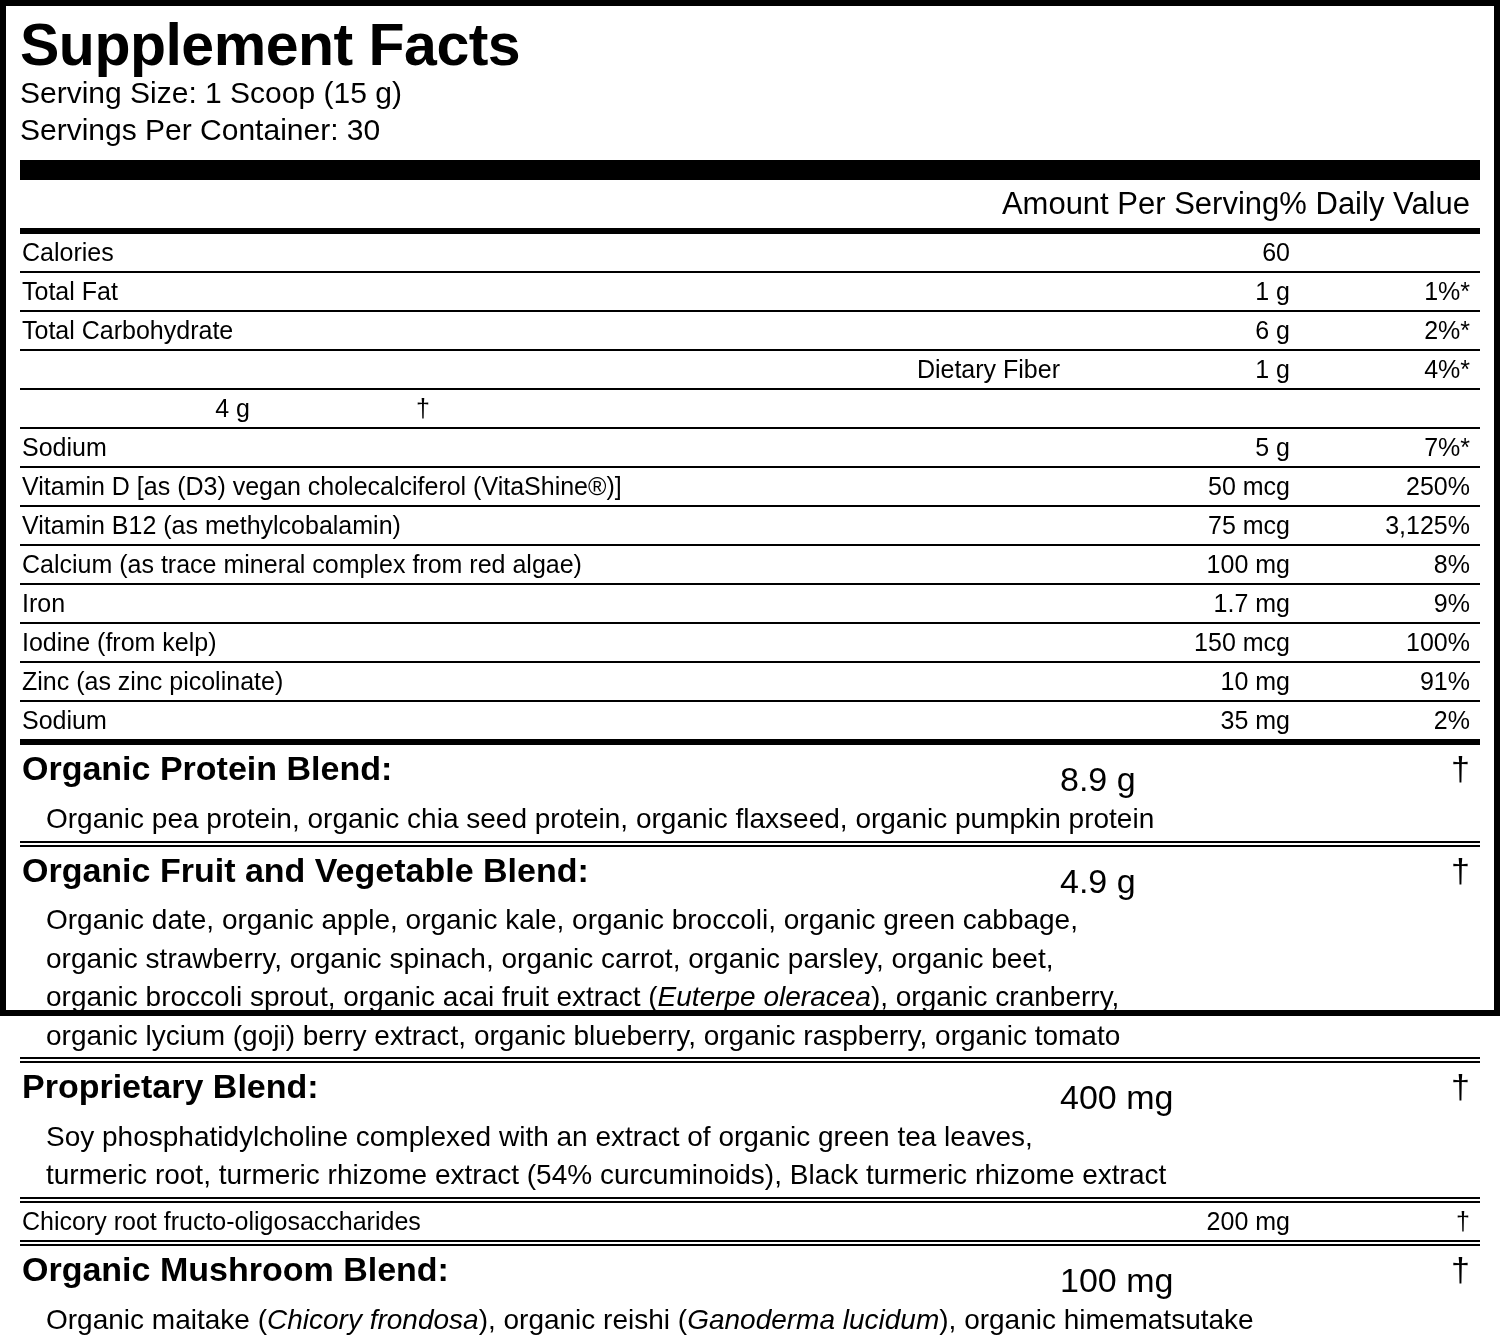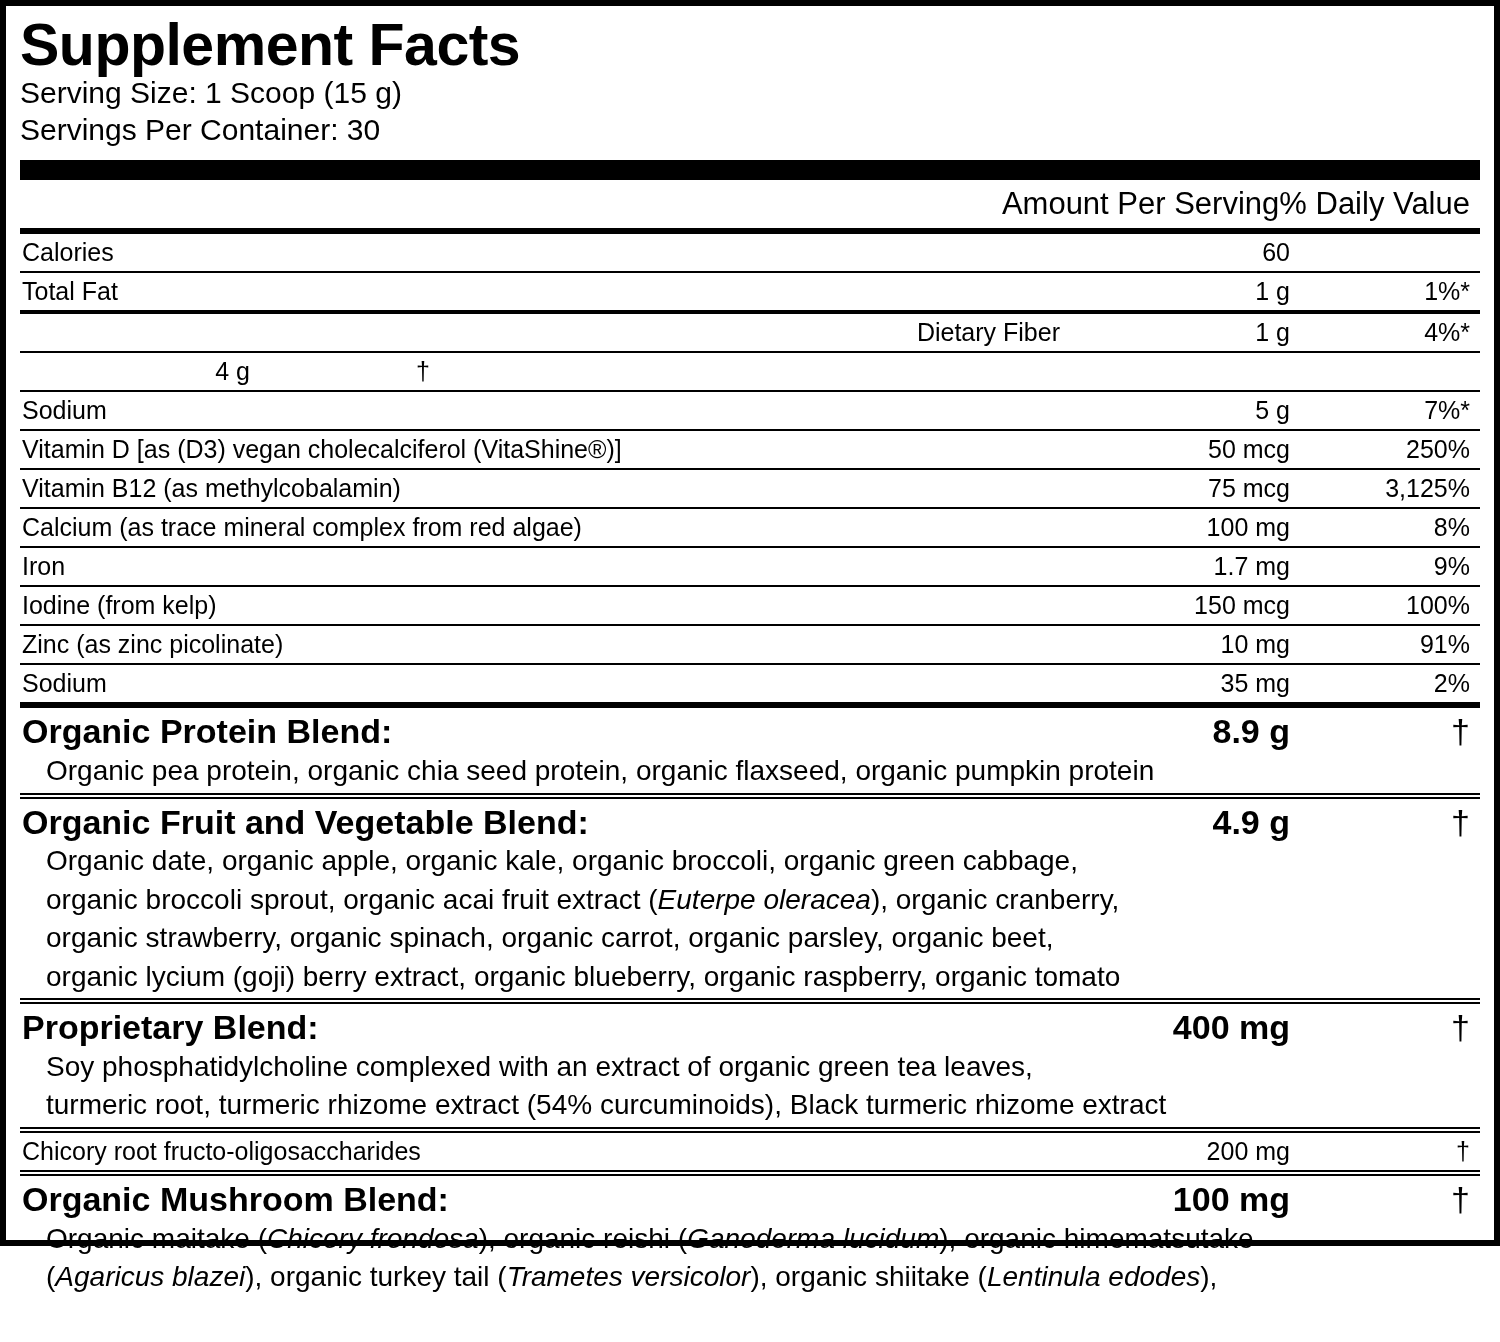--- a/index.html
+++ b/index.html
@@ -13,21 +13,21 @@
     width: 1500px;
     height: 1342px;
     font-family: "Liberation Sans", sans-serif;
     color: #000000;
     -webkit-font-smoothing: antialiased;
   }
 
   .panel {
     position: relative;
     width: 1500px;
-    height: 1246px;
+    height: 1016px;
     border: 6px solid #000000;
     background: #ffffff;
     padding: 0 8px;
   }
 
   
   .sf-title {
     font-size: 59px;
     font-weight: 700;
     line-height: 1.0;
@@ -124,23 +124,22 @@
     line-height: 1.2;
   }
   .blend-head .c-name {
     flex: 1 1 auto;
     padding: 3px 0 2px 2px;
     font-weight: 700;
     white-space: nowrap;
   }
   .blend-head .c-amt {
     flex: 0 0 230px;
-    text-align: right;
-    padding: 3px 0 2px 0;
-    font-weight: 700;
+    padding: 14px 0 2px 0;
+    font-weight: 400;
     white-space: nowrap;
   }
   .blend-head .c-dv {
     flex: 0 0 190px;
     text-align: right;
     padding: 3px 10px 2px 0;
     white-space: nowrap;
   }
   .blend-ing {
     font-size: 28px;
@@ -179,20 +178,25 @@
   </div>
   <div class="rule-hair"></div>
 
   <div class="row">
     <div class="c-name">Total Fat</div>
     <div class="c-amt">1 g</div>
     <div class="c-dv">1%*</div>
   </div>
   <div class="rule-hair"></div>
 
+  <div class="row">
+    <div class="c-name">Total Carbohydrate</div>
+    <div class="c-amt">6 g</div>
+    <div class="c-dv">2%*</div>
+  </div>
   <div class="rule-hair"></div>
 
   <div class="row">
     <div class="c-name indent-1">Dietary Fiber</div>
     <div class="c-amt">1 g</div>
     <div class="c-dv">4%*</div>
   </div>
   <div class="rule-hair"></div>
 
   <div class="row">
@@ -269,22 +273,22 @@
 
   <div class="rule-double"></div>
 
   <div class="blend">
     <div class="blend-head">
       <div class="c-name">Organic Fruit and Vegetable Blend:</div>
       <div class="c-amt">4.9 g</div>
       <div class="c-dv">†</div>
     </div>
     <div class="blend-ing">Organic date, organic apple, organic kale, organic broccoli, organic green cabbage,</div>
+    <div class="blend-ing">organic strawberry, organic spinach, organic carrot, organic parsley, organic beet,</div>
     <div class="blend-ing"><span>organic broccoli sprout, organic acai fruit extract (</span><i>Euterpe oleracea</i><span>), organic cranberry,</span></div>
-    <div class="blend-ing">organic strawberry, organic spinach, organic carrot, organic parsley, organic beet,</div>
     <div class="blend-ing">organic lycium (goji) berry extract, organic blueberry, organic raspberry, organic tomato</div>
   </div>
 
   <div class="rule-double"></div>
 
   <div class="blend">
     <div class="blend-head">
       <div class="c-name">Proprietary Blend:</div>
       <div class="c-amt">400 mg</div>
       <div class="c-dv">†</div>

